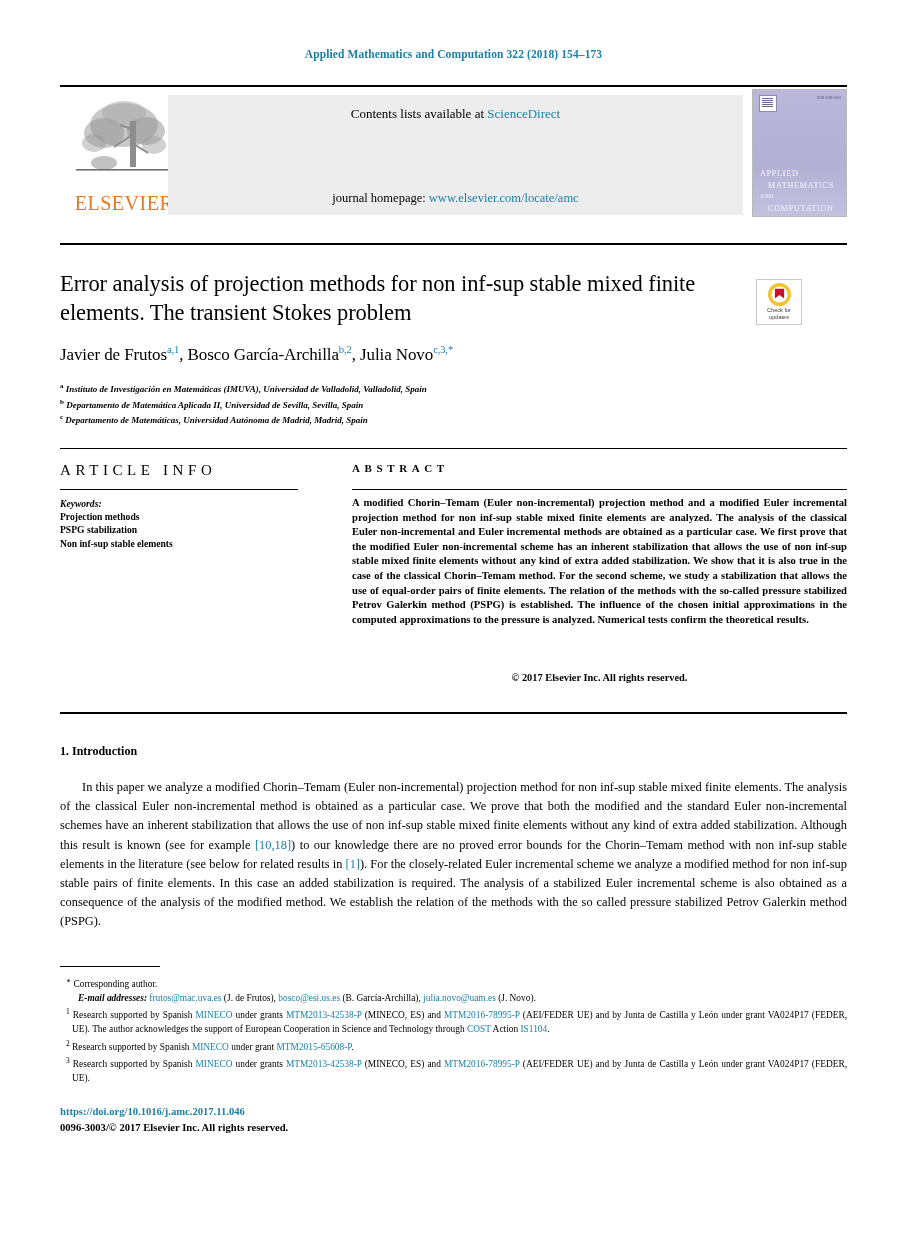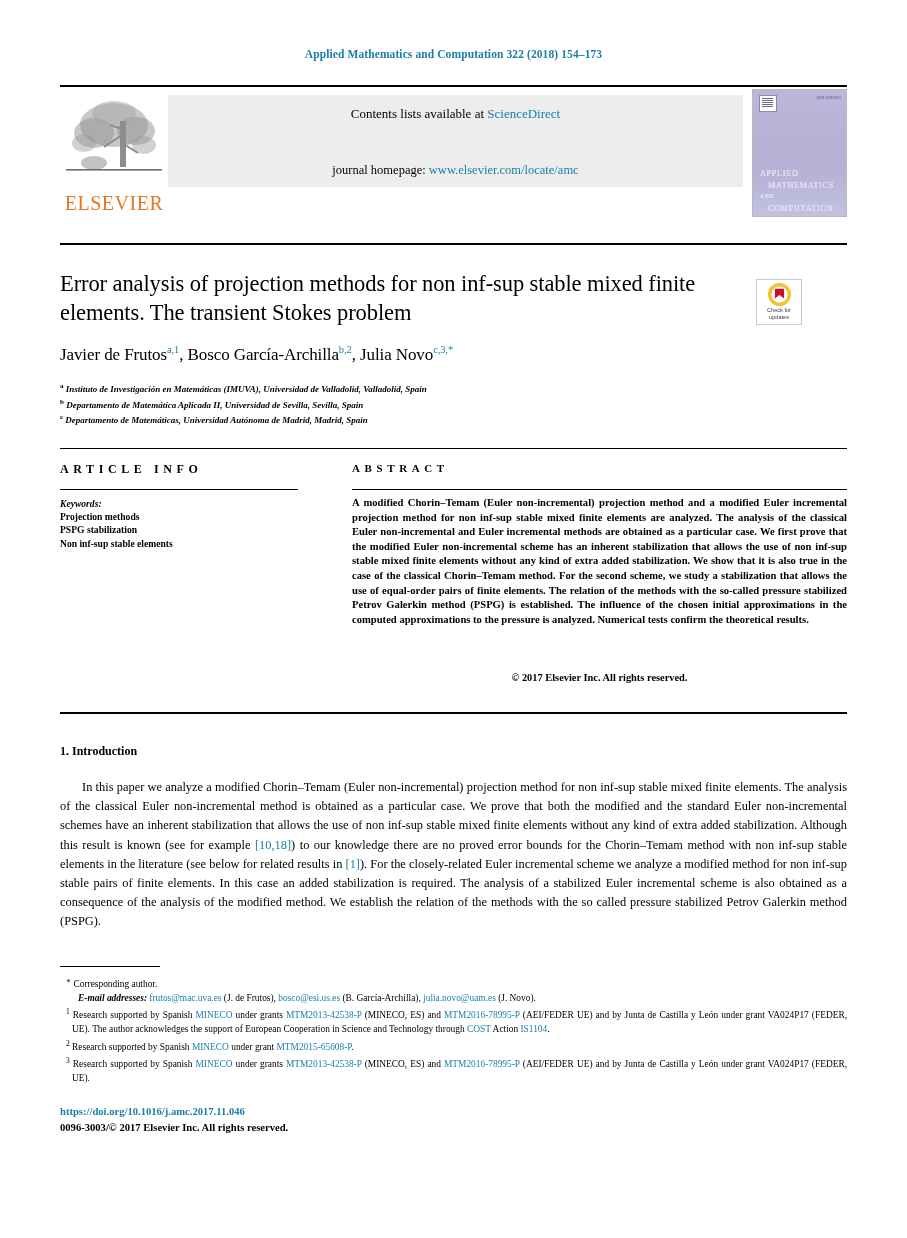--- a/index.html
+++ b/index.html
@@ -43,41 +43,41 @@
   }
   .masthead-rule {
     position: absolute;
     left: 0; top: 0;
     width: 787px;
     height: 1.6px;
     background: #000;
   }
   .elsevier-logo {
     position: absolute;
-    left: 4px; top: 10px;
+    left: 14px; top: 10px;
     width: 100px;
     height: 120px;
   }
   .tree-svg { display:block; }
   .elsevier-word {
     position: absolute;
     left: 0; bottom: 0px;
     width: 100px;
     text-align: center;
     font-family: "Liberation Serif", serif;
     font-size: 20px;
     letter-spacing: 0.5px;
     color: #E87722;
     font-weight: 400;
   }
   .contents-box {
     position: absolute;
     left: 108px; top: 10px;
     width: 575px;
-    height: 92px;
+    height: 120px;
     background: #ededed;
   }
   .contents-line {
     position: absolute;
     left: 0; top: 11px;
     width: 575px;
     text-align: center;
     font-size: 13px;
   }
   .contents-line .sd { color: #1a7fa8; }
@@ -209,22 +209,22 @@
   
   .rule-thin-info {
     position: absolute;
     left: 60px; top: 448px;
     width: 787px; height: 0.9px;
     background: #000;
   }
   .info-head {
     position: absolute;
     left: 60px; top: 462px;
-    font-size: 12px;
-    font-weight: bold;
+    font-size: 15px;
+    font-weight: normal;
     letter-spacing: 4.6px;
     font-family: "Liberation Serif", serif;
   }
   .abs-head {
     position: absolute;
     left: 352px; top: 462px;
     font-size: 11px;
     font-weight: bold;
     letter-spacing: 4.6px;
   }

